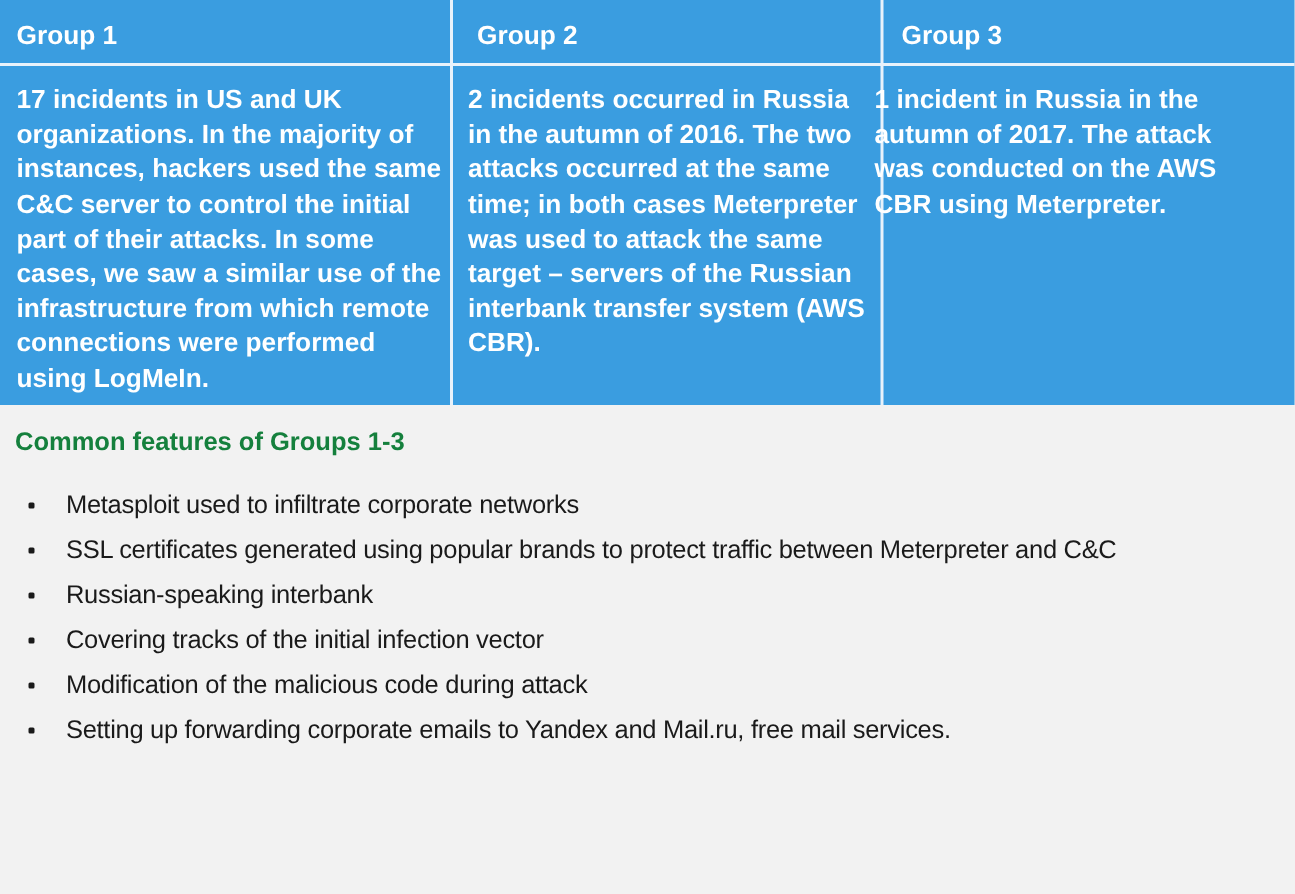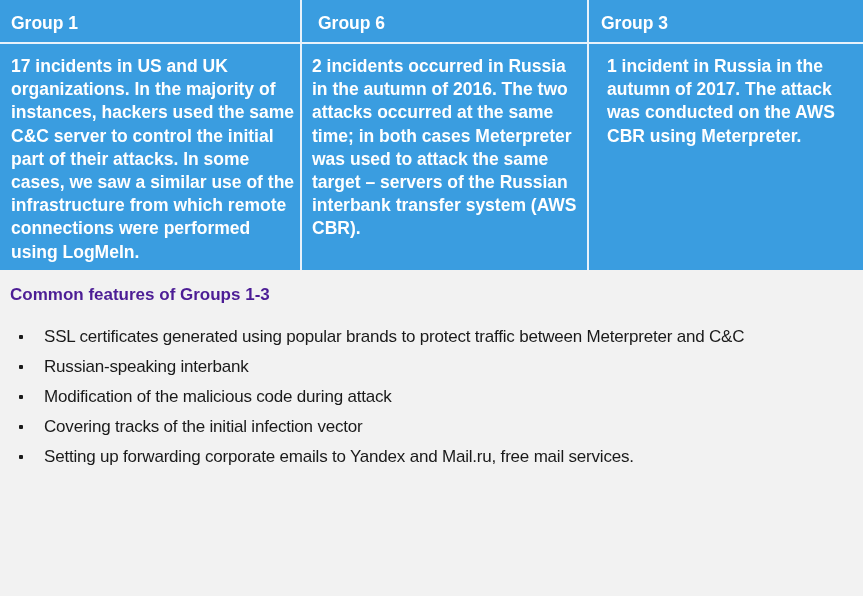--- a/index.html
+++ b/index.html
@@ -21,21 +21,21 @@
     }
     .hdr {
       position: absolute; top: 0; height: 46px; line-height: 46px;
       color: #ffffff; font-weight: bold; font-size: 17.5px; text-align: right;
     }
     .cell {
       position: absolute; top: 55px; color: #ffffff; font-size: 17.5px; line-height: 23.2px; font-weight: bold;
     }
     .section-title {
       position: absolute; left: 10px; top: 285px; font-weight: bold; font-size: 17px;
-      color: #4c1d95;
+      color: #15803d;
     }
     ul.features {
       position: absolute; left: 0; top: 324px; margin: 0; padding: 0; list-style: none;
     }
     ul.features li {
       position: relative; height: 30px; line-height: 26px; padding-left: 44px;
       font-size: 17px; color: #1a1a1a; letter-spacing: -0.2px;
     }
     .bullet {
       position: absolute; left: 19px; top: 11px; width: 4px; height: 4px; background: #1a1a1a;
@@ -44,29 +44,30 @@
   </style>
 </head>
 <body>
 
 <div class="table">
   <div class="hline"></div>
   <div class="vline" style="left:300px"></div>
   <div class="vline" style="left:587px"></div>
 
   <div class="hdr" style="left:11px">Group 1</div>
-  <div class="hdr" style="left:318px">Group 6</div>
+  <div class="hdr" style="left:318px">Group 2</div>
   <div class="hdr" style="left:601px">Group 3</div>
 
   <div class="cell" style="left:11px; width:285px">17 incidents in US and UK organizations. In the majority of instances, hackers used the same C&amp;C server to control the initial part of their attacks. In some cases, we saw a similar use of the infrastructure from which remote connections were performed using LogMeIn.</div>
   <div class="cell" style="left:312px; width:272px">2 incidents occurred in Russia in the autumn of 2016. The two attacks occurred at the same time; in both cases Meterpreter was used to attack the same target – servers of the Russian interbank transfer system (AWS CBR).</div>
-  <div class="cell" style="left:607px; width:250px">1 incident in Russia in the autumn of 2017. The attack was conducted on the AWS CBR using Meterpreter.</div>
+  <div class="cell" style="left:583px; width:250px">1 incident in Russia in the autumn of 2017. The attack was conducted on the AWS CBR using Meterpreter.</div>
 </div>
 
 <div class="section-title">Common features of Groups 1-3</div>
 
 <ul class="features">
+  <li><span class="bullet"></span><span>Metasploit used to infiltrate corporate networks</span></li>
   <li><span class="bullet"></span><span>SSL certificates generated using popular brands to protect traffic between Meterpreter and C&amp;C</span></li>
   <li><span class="bullet"></span><span>Russian-speaking interbank</span></li>
+  <li><span class="bullet"></span><span>Covering tracks of the initial infection vector</span></li>
   <li><span class="bullet"></span><span>Modification of the malicious code during attack</span></li>
-  <li><span class="bullet"></span><span>Covering tracks of the initial infection vector</span></li>
   <li><span class="bullet"></span><span>Setting up forwarding corporate emails to Yandex and Mail.ru, free mail services.</span></li>
 </ul>
 
 </body></html>

